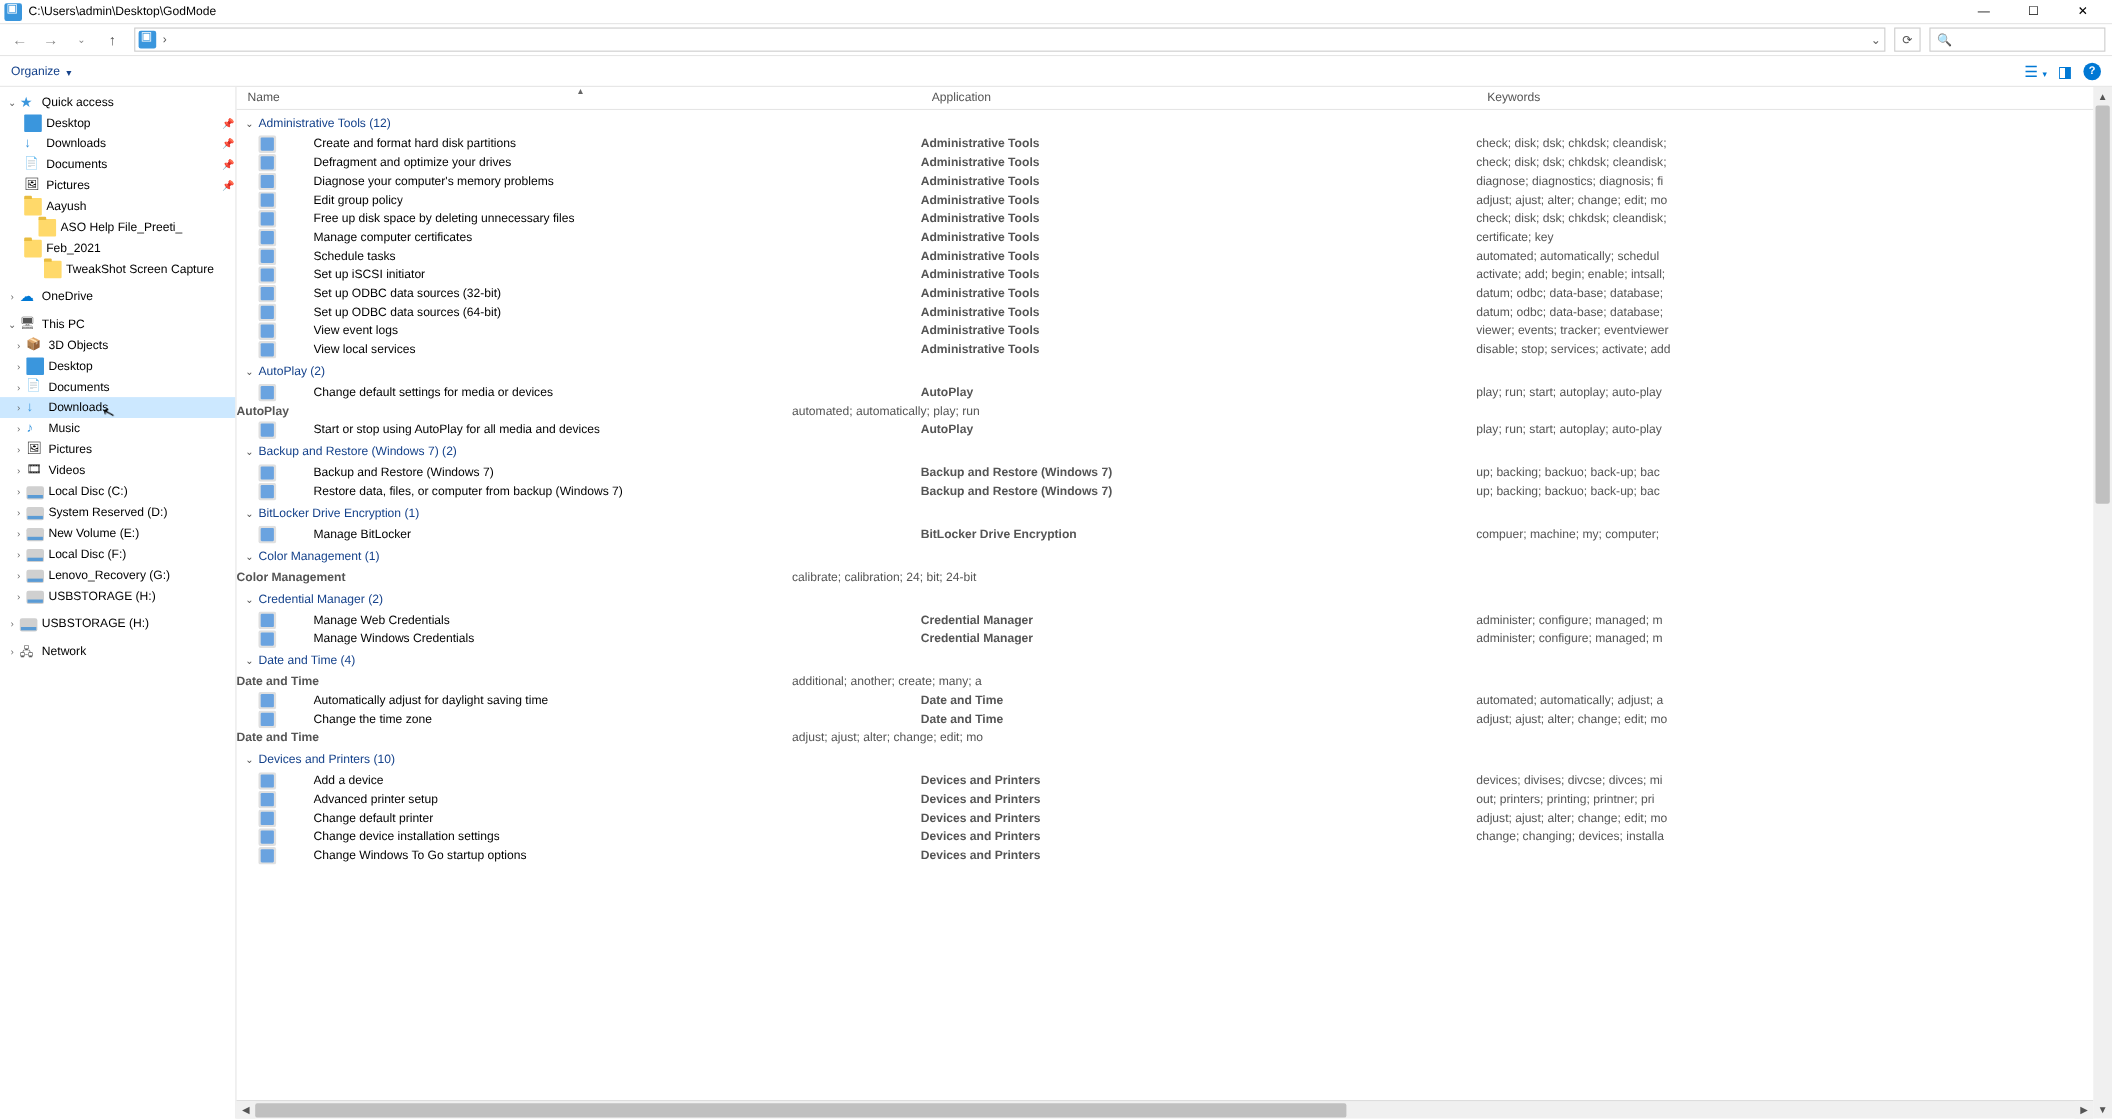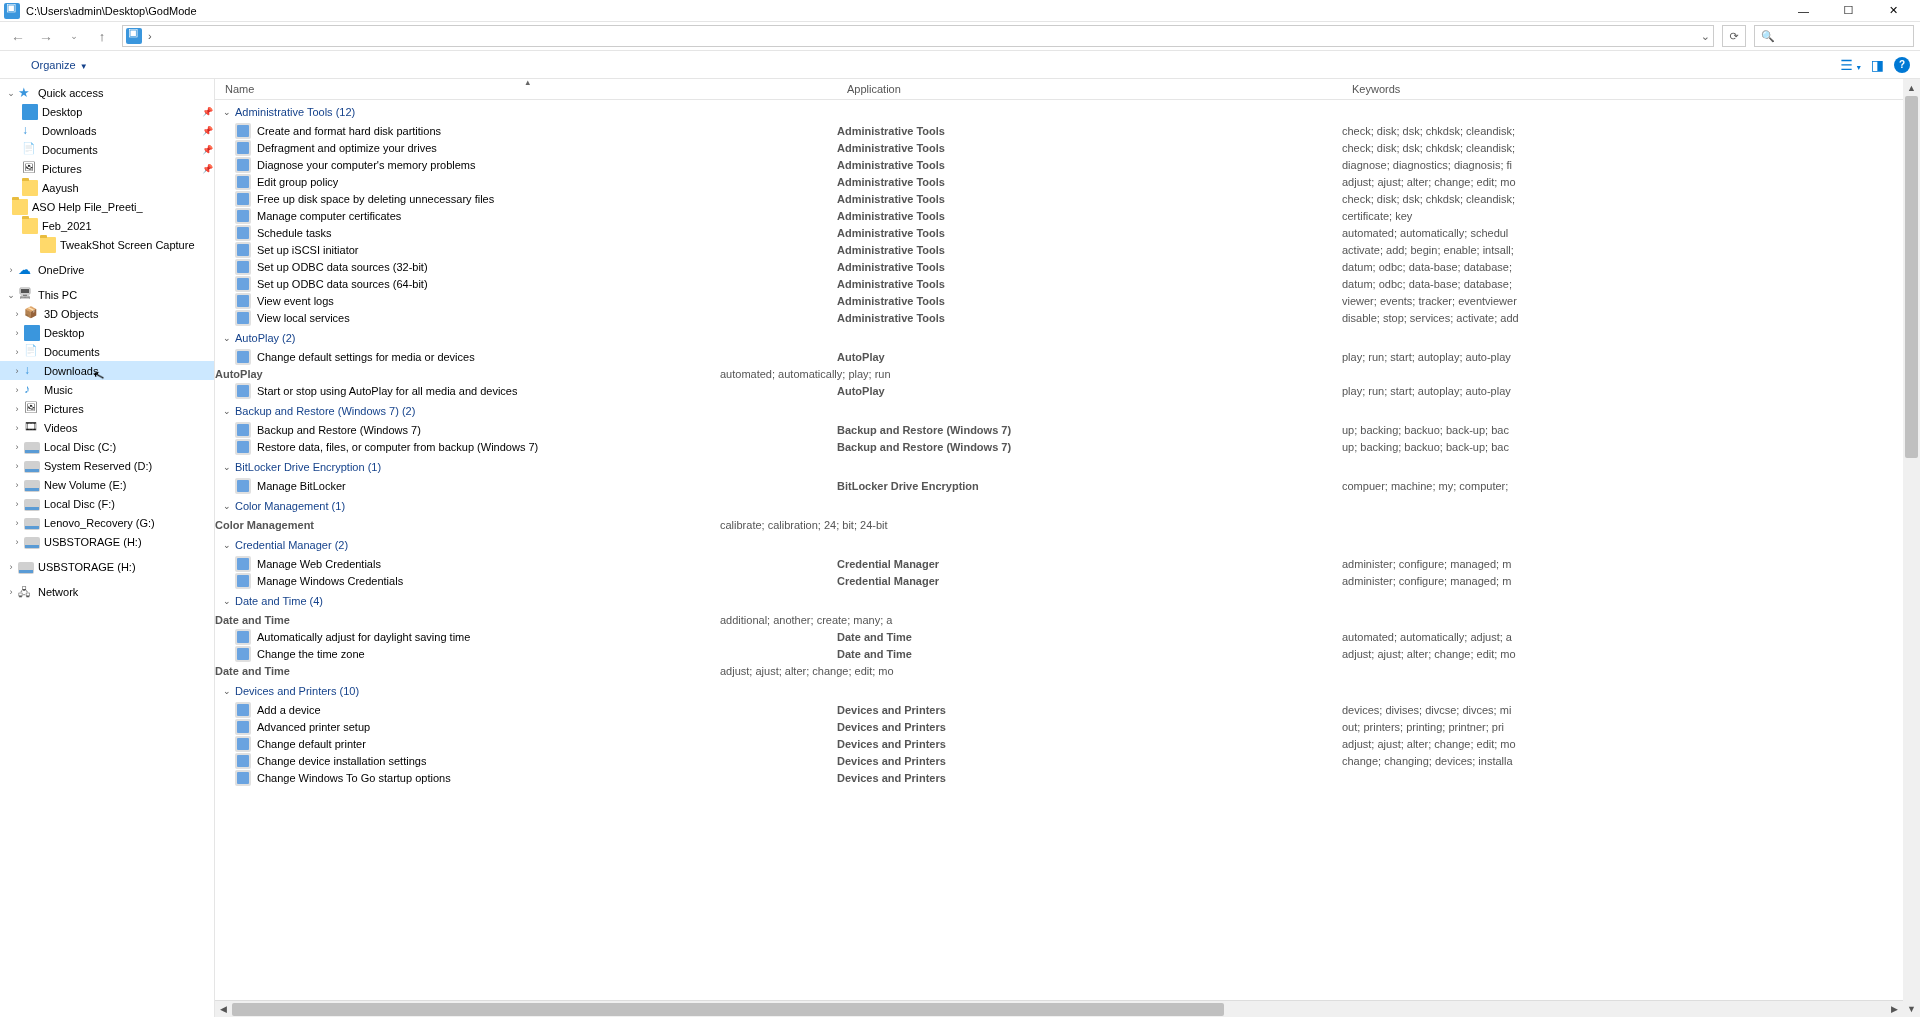--- a/index.html
+++ b/index.html
@@ -22,21 +22,21 @@
 .addrbar { flex:1; height:22px; border:1px solid #ccc; display:flex; align-items:center; padding:0 3px; margin:0 4px; }
 .addrbar .addrico { width:16px; height:16px; background:#3a96dd; display:inline-block; margin-right:4px; border-radius:2px; position:relative; }
 .addrbar .addrico::before { content:"▣"; color:#fff; position:absolute; top:-2px; left:2px; font-size:11px; }
 .addrbar .chev { color:#555; margin:0 2px; }
 .addrbar .dd { margin-left:auto; color:#666; }
 .refreshbtn { width:24px; height:22px; border:1px solid #ccc; display:flex; align-items:center; justify-content:center; color:#555; }
 .searchbox { width:160px; height:22px; border:1px solid #ccc; display:flex; align-items:center; padding:0 6px; color:#888; margin-left:4px; }
 
 
 .toolbar { height:28px; display:flex; align-items:center; border-bottom:1px solid #e5e5e5; padding:0 10px; }
-.orgbtn { color:#15428b; display:flex; align-items:flex-end; gap:4px;margin-left:21px; }
+.orgbtn { color:#15428b; display:flex; align-items:flex-end; gap:4px; }
 .tbright { margin-left:auto; display:flex; align-items:center; gap:10px; }
 .tbico { color:#0078d4; font-size:14px; }
 .helpico { width:16px; height:16px; border-radius:50%; background:#0078d4; color:#fff; display:flex; align-items:center; justify-content:center; font-size:10px; font-weight:bold; }
 
 
 .body { flex:1; display:flex; min-height:0; }
 
 
 .tree { width:215px; border-right:1px solid #e5e5e5; overflow-y:auto; padding:4px 0; background:#fff; }
 .tnode { display:flex; align-items:center; height:19px; padding-left:4px; cursor:default; }
@@ -74,21 +74,21 @@
 .col-kw { flex:1; }
 
 .list { flex:1; overflow:hidden; position:relative; }
 .listbody { position:absolute; inset:0; overflow:hidden; }
 
 .grouphdr { display:flex; align-items:center; height:21px; padding-left:8px; color:#15428b; margin-top:1px; }
 .grouphdr .gchev { width:12px; color:#555; font-size:9px; }
 .grouphdr .gtitle { font-size:11px; }
 
 .row { display:flex; align-items:center; height:17px; }
-.row .c-name { width:622px; padding-left:20px; display:flex; align-items:center; overflow:hidden; }
+.row .c-name { width:622px; padding-left:20px; display:flex; align-items:center; overflow:hidden;gap:28px; }
 .row .c-app  { width:505px; color:#555; overflow:hidden; white-space:nowrap;font-weight:bold; }
 .row .c-kw   { flex:1; color:#555; overflow:hidden; white-space:nowrap; text-overflow:clip; }
 .rico { width:16px; height:16px; margin-right:6px; display:inline-block; background:#e0e0e0; border-radius:2px; position:relative; }
 .rico::before { content:""; position:absolute; inset:2px; background:#6aa3e0; border-radius:1px; }
 .rlabel { white-space:nowrap; overflow:hidden; }
 
 
 .hscroll { height:17px; background:#f0f0f0; display:flex; align-items:center; border-top:1px solid #ddd; }
 .hsbtn { width:17px; height:17px; background:#f0f0f0; display:flex; align-items:center; justify-content:center; color:#555; font-size:9px; }
 .hstrack { flex:1; height:17px; position:relative; }
@@ -184,21 +184,21 @@
         </div>
         <div class="tnode" style="padding-left: 22px;">
           <span class="tico pic"></span>
           <span class="tlabel">Pictures</span>
           <span class="tpin">📌</span>
         </div>
         <div class="tnode" style="padding-left: 22px;">
           <span class="tico folder"></span>
           <span class="tlabel">Aayush</span>
         </div>
-        <div class="tnode" style="padding-left: 12px;">
+        <div class="tnode" style="padding-left: 35px;">
           <span class="tico folder"></span>
           <span class="tlabel">ASO Help File_Preeti_</span>
         </div>
         <div class="tnode" style="padding-left: 22px;">
           <span class="tico folder"></span>
           <span class="tlabel">Feb_2021</span>
         </div>
         <div class="tnode" style="padding-left: 40px;">
           <span class="tico folder"></span>
           <span class="tlabel">TweakShot Screen Capture</span>

